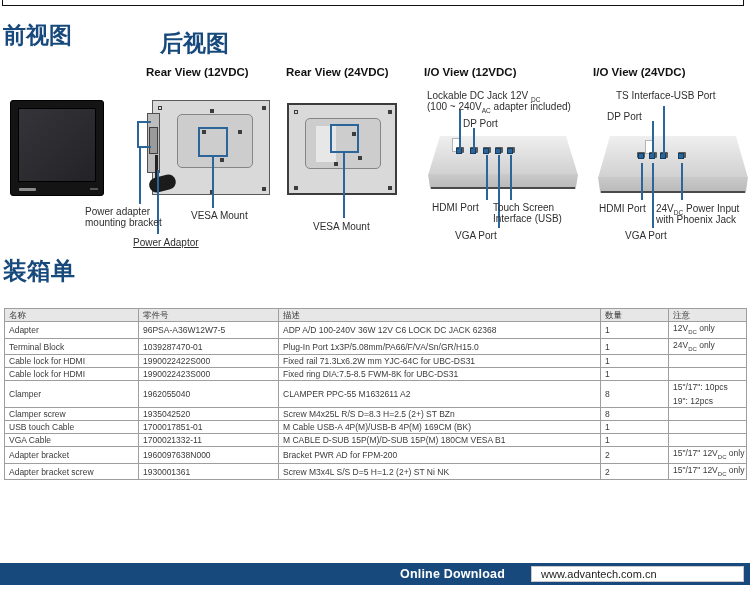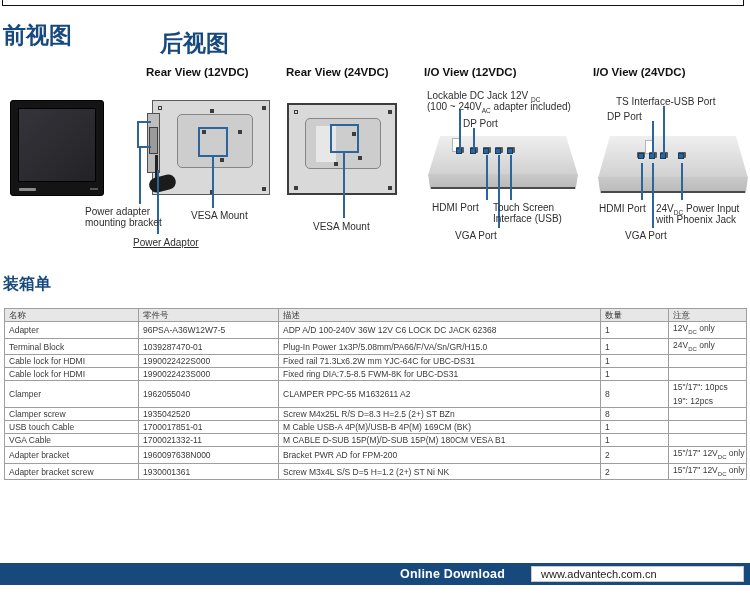--- a/index.html
+++ b/index.html
@@ -53,21 +53,21 @@
     clip-path:polygon(8% 0,92% 0,100% 100%,0 100%);}
   .io-front{position:absolute;left:0;top:72%;width:100%;height:28%;
     background:linear-gradient(#c9c9c9,#b9b9b9);
     clip-path:polygon(0 0,100% 0,98.5% 100%,1.5% 100%);}
   .io-edge{position:absolute;left:2%;right:2%;bottom:0;height:2px;background:#4a4a4a;}
   .io-sticker{position:absolute;width:9px;height:14px;background:#fdfdfd;border:1px solid #b5b5b5;}
   .port-nub{position:absolute;width:8px;height:6px;background:#5b5b5b;border-radius:1px;}
   .port-dot{position:absolute;width:6px;height:6px;background:var(--blue);border:1px solid #123d63;}
 
   
-  .pack-title{left:3px;top:274px;font-size:16px;font-weight:bold;color:var(--navy);}
+  .pack-title{left:3px;top:255px;font-size:24px;font-weight:bold;color:var(--navy);}
   table.pack{position:absolute;left:4px;top:308px;width:742px;border-collapse:collapse;table-layout:fixed;
     font-size:8.5px;color:#3a3a3a;}
   table.pack th,table.pack td{border:1px solid #9e9e9e;padding:1px 4px;text-align:left;font-weight:normal;
     overflow:hidden;white-space:nowrap;height:13px;vertical-align:middle;line-height:10px;}
   table.pack th{background:#e7e7e7;font-size:8.5px;}
   table.pack td sub, table.pack th sub{font-size:6px;}
   .note-l2{display:block;}
   tr.tall td{height:26px;}
 
   
@@ -154,21 +154,21 @@
   <div class="abs vline" style="left:473px;top:128px;height:24px;"></div>
   <div class="abs vline" style="left:486px;top:155px;height:45px;"></div>
   <div class="abs vline" style="left:498px;top:155px;height:73px;"></div>
   <div class="abs vline" style="left:510px;top:155px;height:45px;"></div>
 
   <div class="abs lbl" style="left:432px;top:202px;">HDMI Port</div>
   <div class="abs lbl" style="left:493px;top:202px;">Touch Screen</div>
   <div class="abs lbl" style="left:493px;top:213px;">Interface (USB)</div>
   <div class="abs lbl" style="left:455px;top:230px;">VGA Port</div>
 
-  <div class="abs lbl" style="left:616px;top:96px;text-align:right;">TS Interface-USB Port</div>
+  <div class="abs lbl" style="left:616px;top:90px;text-align:right;">TS Interface-USB Port</div>
   <div class="abs lbl" style="left:607px;top:111px;">DP Port</div>
 
   <div class="io-monitor" style="left:598px;top:136px;width:150px;height:57px;">
     <div class="io-body"></div>
     <div class="io-front"></div>
     <div class="io-edge"></div>
     <div class="io-sticker" style="left:47px;top:4px;"></div>
     <div class="port-nub" style="left:39px;top:16px;"></div>
     <div class="port-nub" style="left:51px;top:16px;"></div>
     <div class="port-nub" style="left:62px;top:16px;"></div>
@@ -213,21 +213,21 @@
       <tr>
         <td>Adapter</td>
         <td>96PSA-A36W12W7-5</td>
         <td>ADP A/D 100-240V 36W 12V C6 LOCK DC JACK 62368</td>
         <td>1</td>
         <td><span>12V</span><sub>DC</sub><span> only</span><span class="note-l2"></span></td>
       </tr>
       <tr>
         <td>Terminal Block</td>
         <td>1039287470-01</td>
-        <td>Plug-In Power 1x3P/5.08mm/PA66/F/VA/Sn/GR/H15.0</td>
+        <td>Plug-In Port 1x3P/5.08mm/PA66/F/VA/Sn/GR/H15.0</td>
         <td>1</td>
         <td><span>24V</span><sub>DC</sub><span> only</span><span class="note-l2"></span></td>
       </tr>
       <tr>
         <td>Cable lock for HDMI</td>
         <td>1990022422S000</td>
         <td>Fixed rail 71.3Lx6.2W mm YJC-64C for UBC-DS31</td>
         <td>1</td>
         <td><span></span><sub></sub><span></span><span class="note-l2"></span></td>
       </tr>

